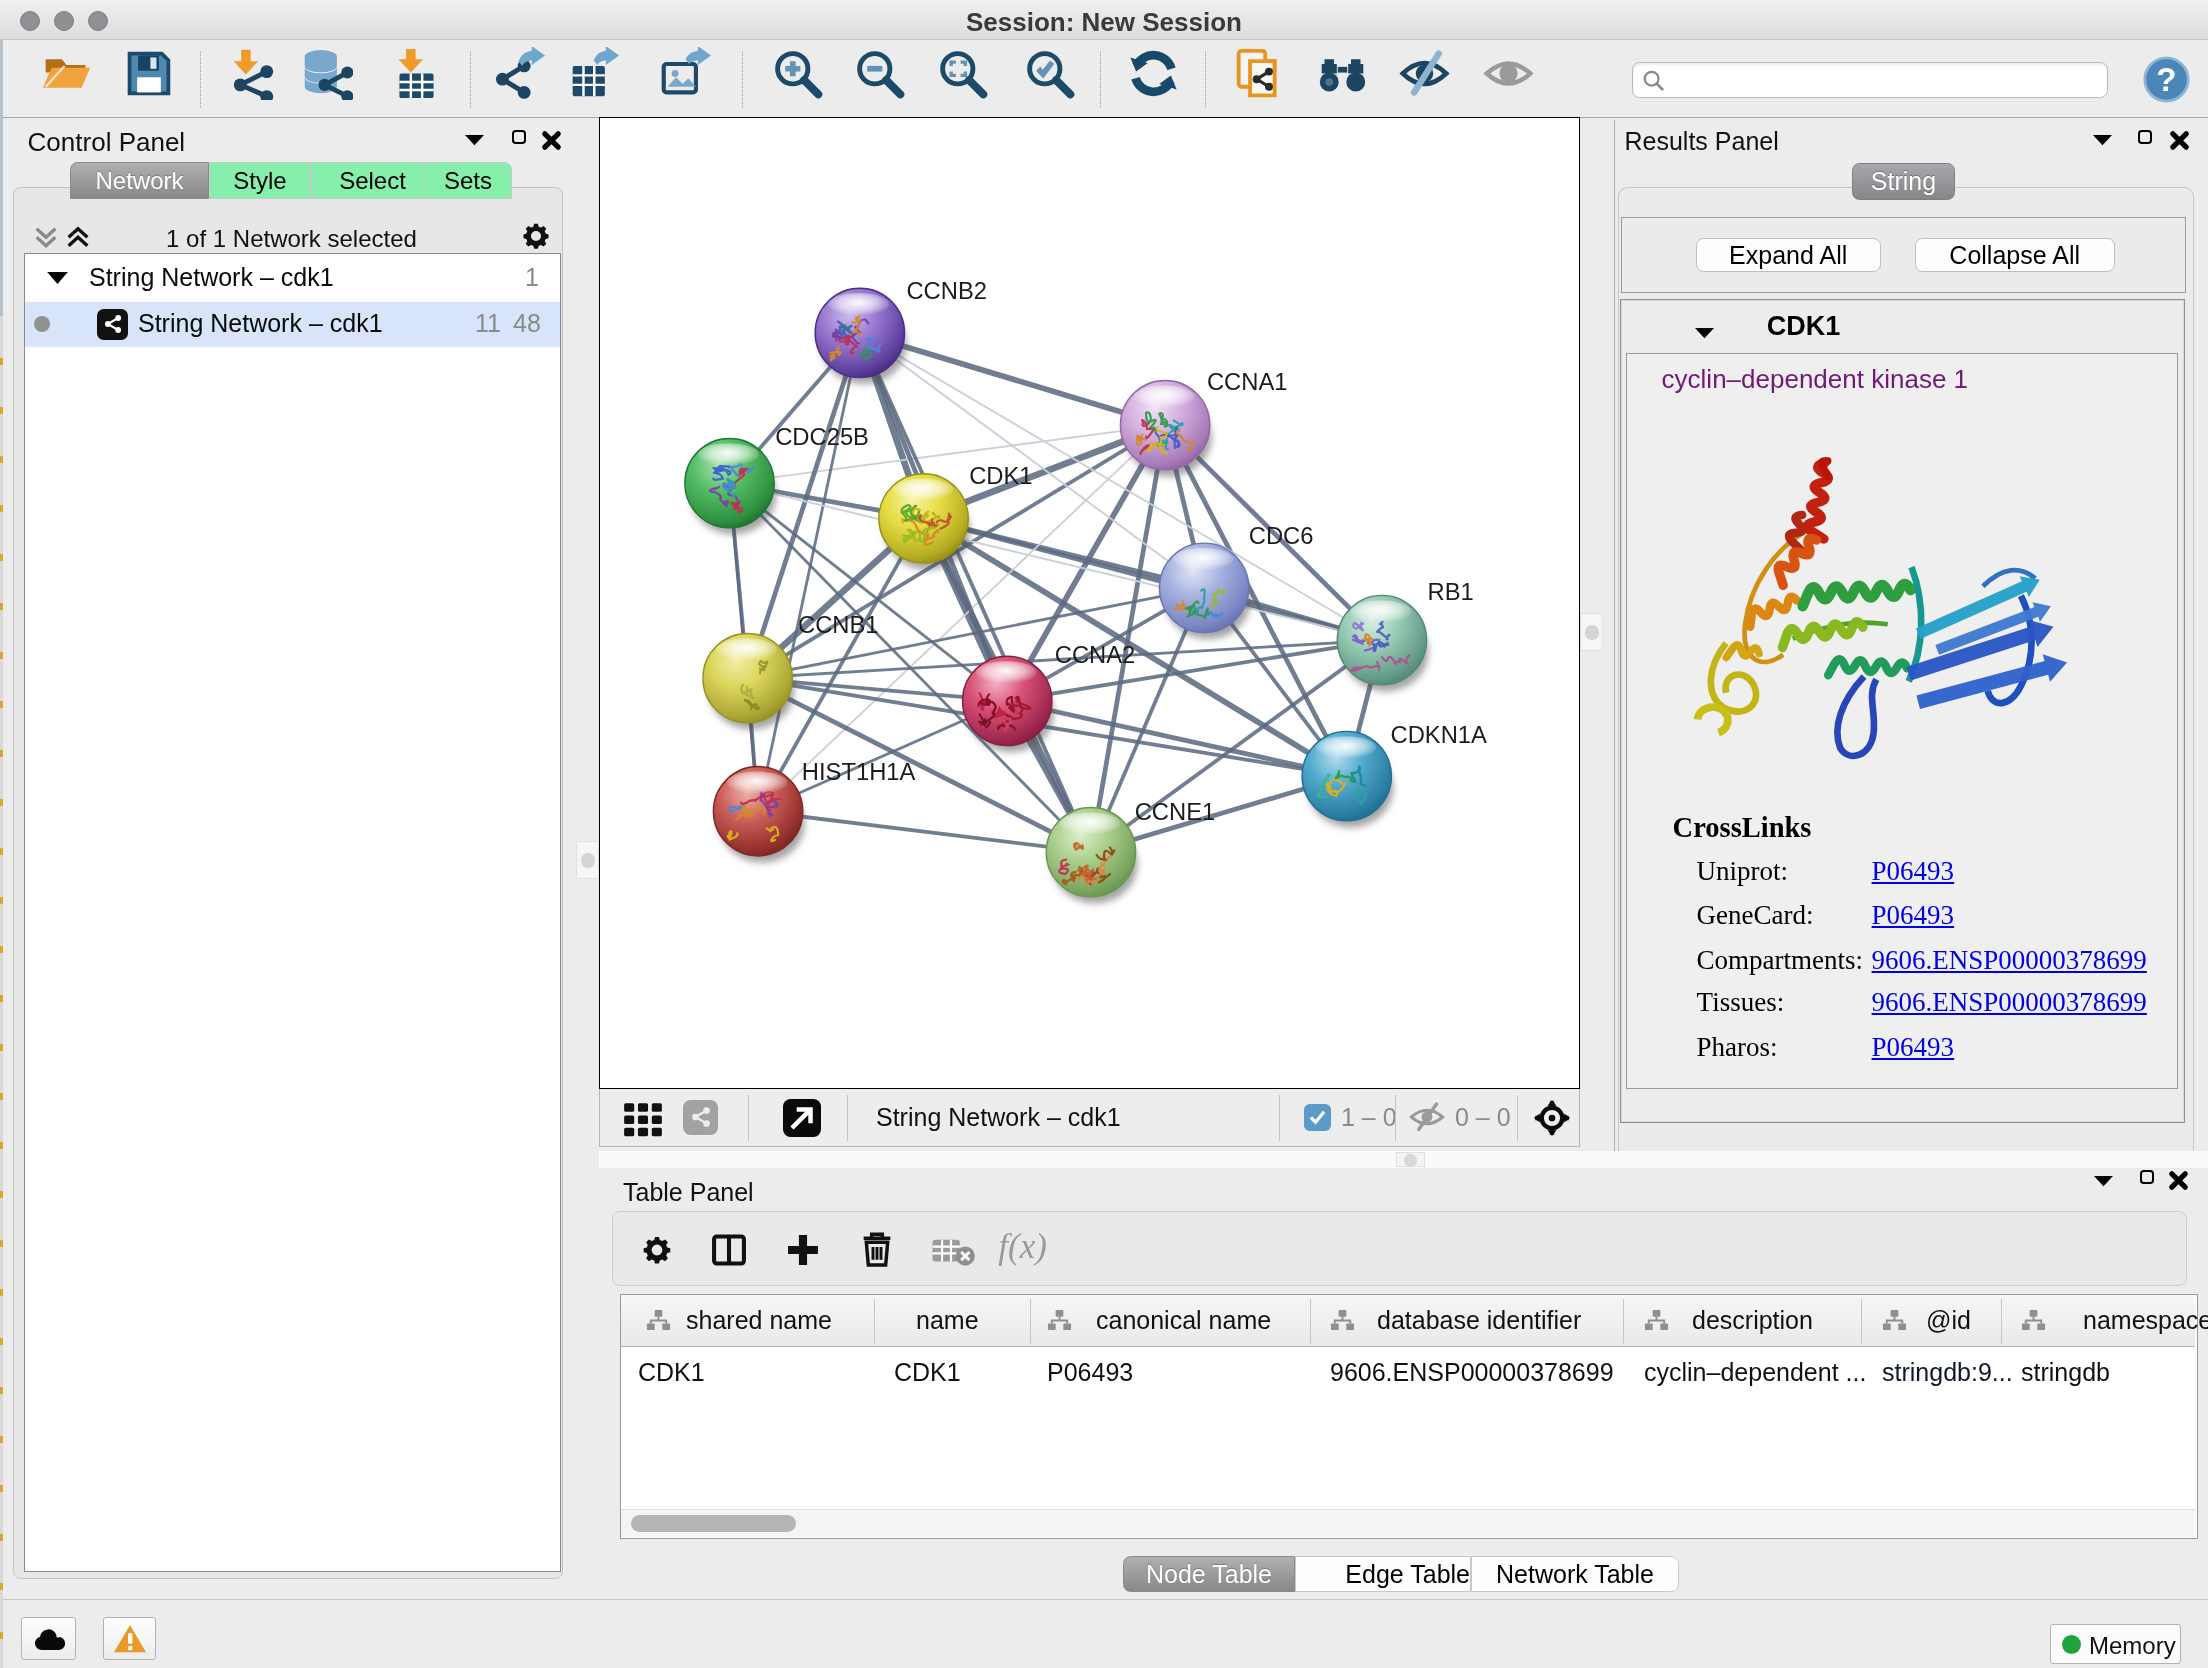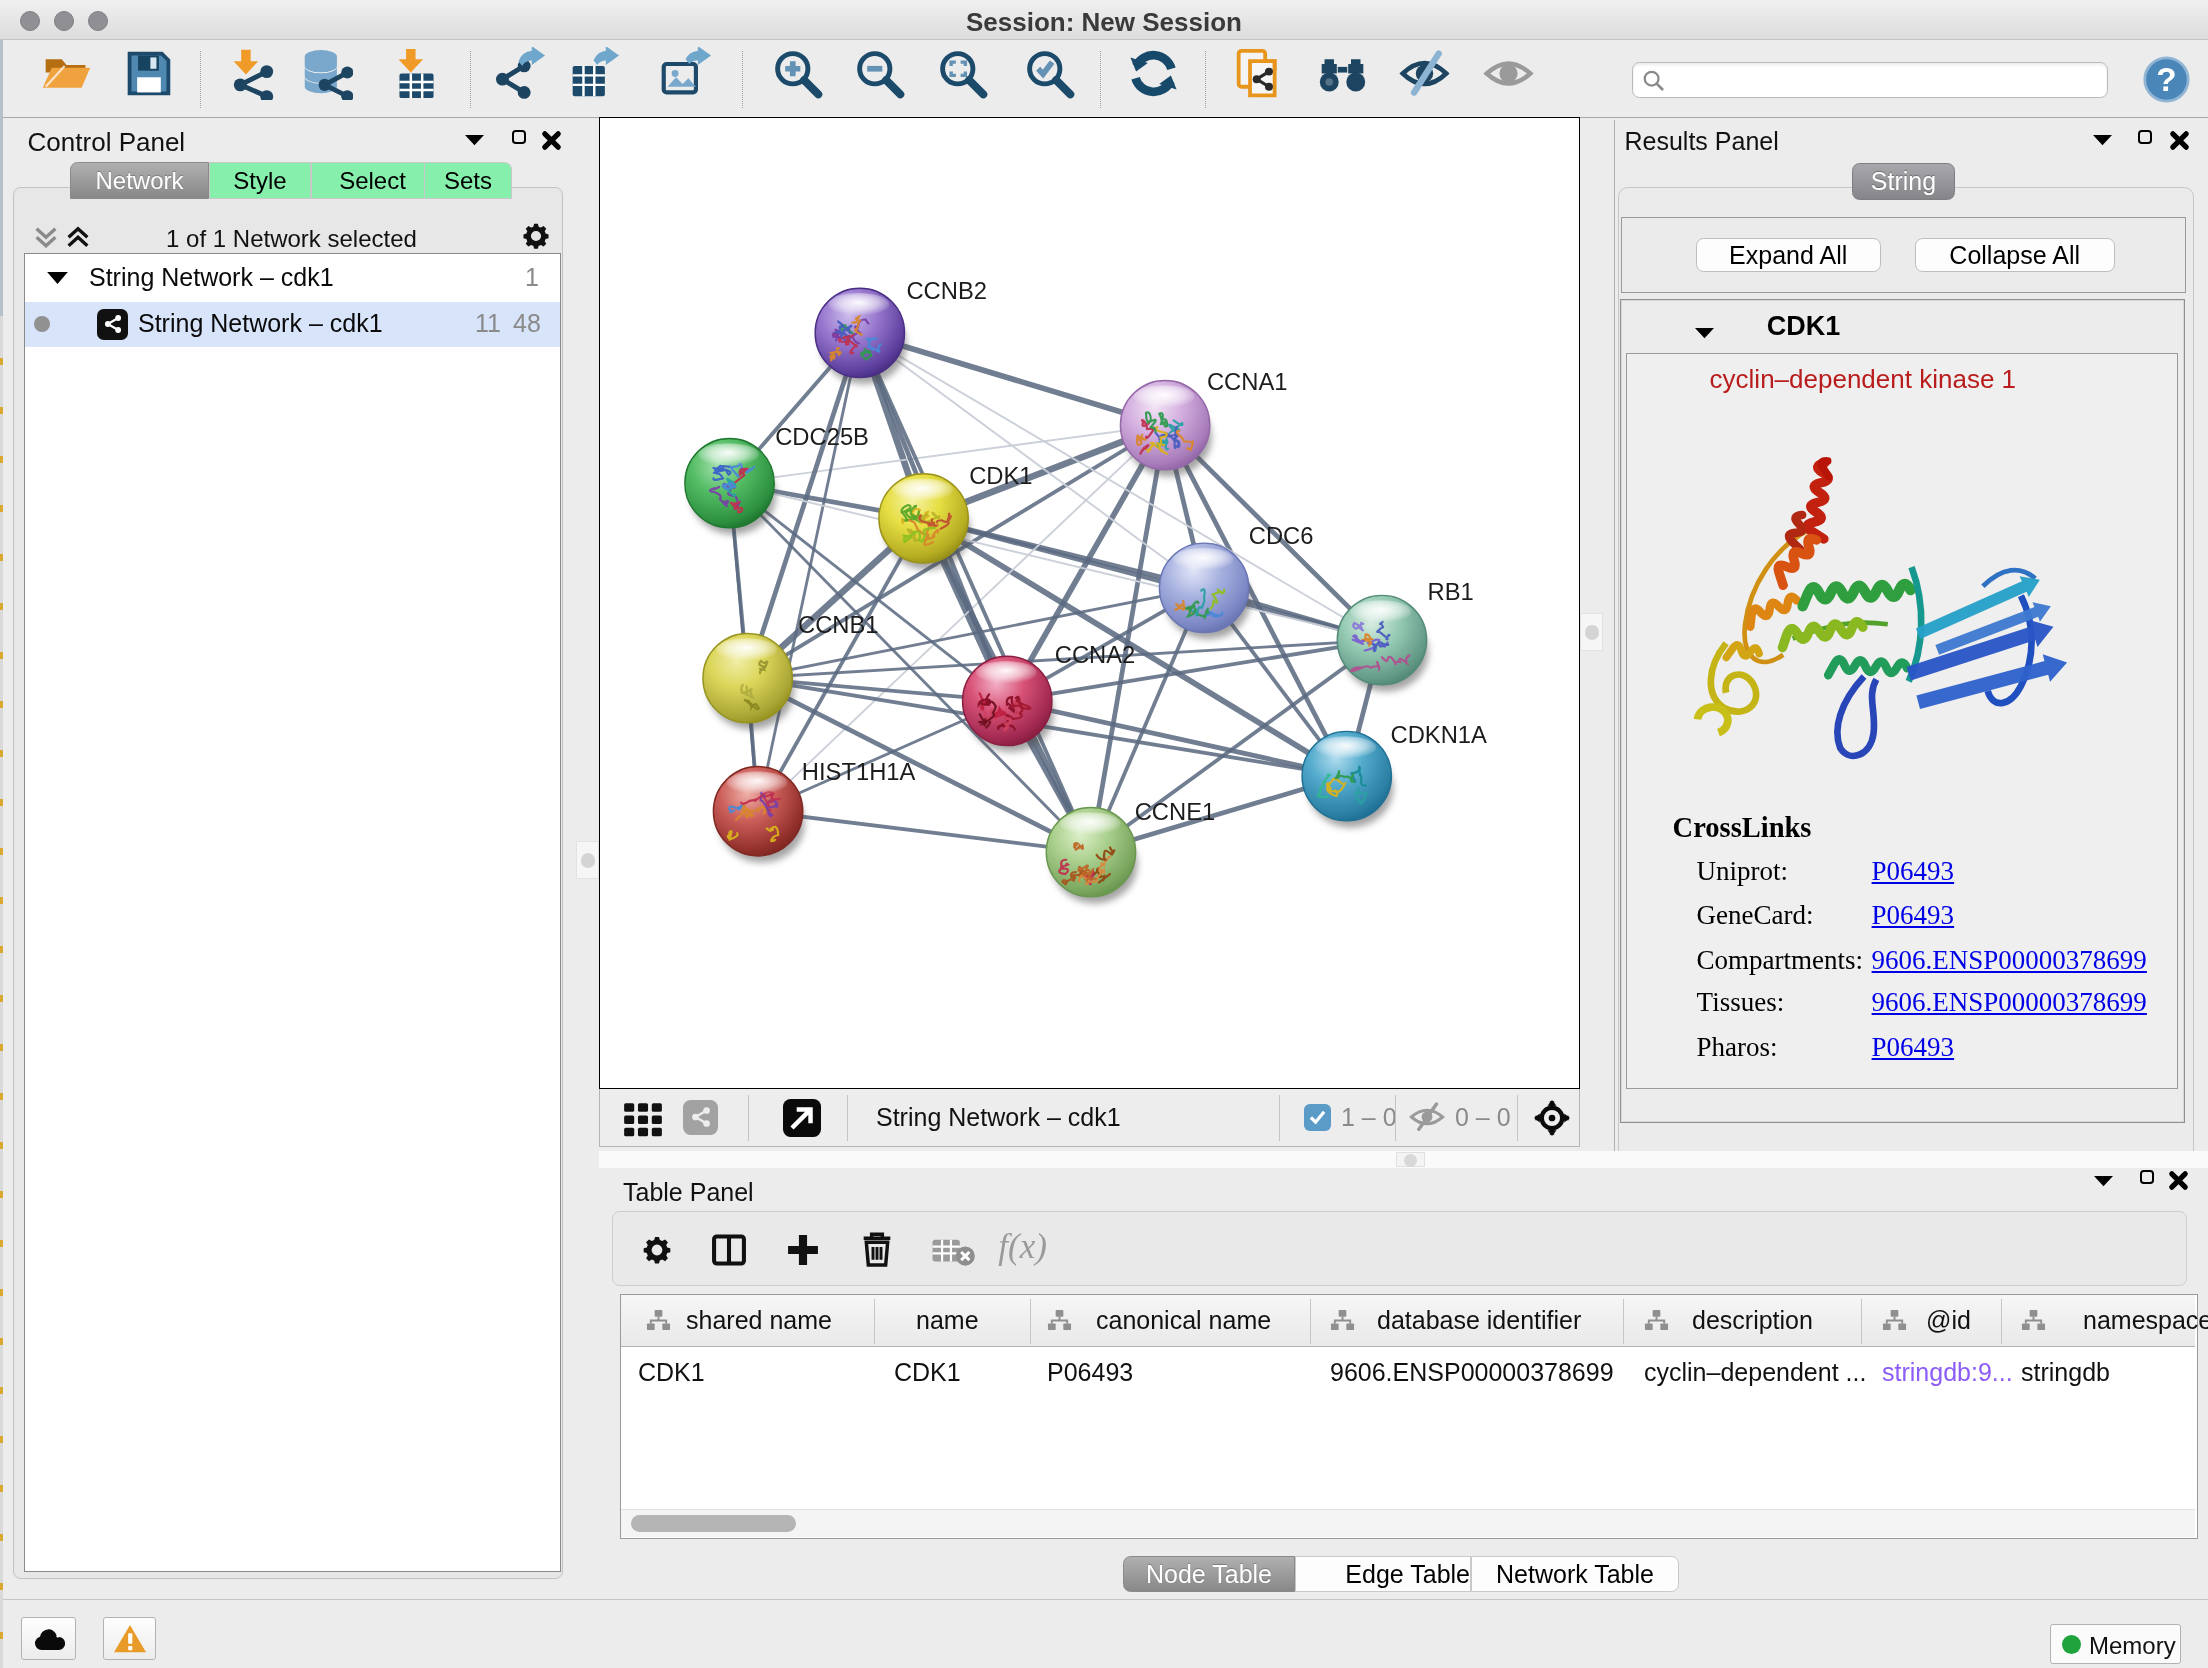--- a/index.html
+++ b/index.html
@@ -564,21 +564,21 @@
 <div style="position:absolute; left:5.7px; top:97px; width:565px; height:76px; border:1.9px solid #9a9a9a; background:#ebebeb;">
   <div style="position:absolute; left:74px; top:20px; width:185px; height:34px; background:#fdfdfd; border:1px solid #bdbdbd; border-radius:7.6px; text-align:center; line-height:32px; font-size:25px; color:#000;">Expand All</div>
   <div style="position:absolute; left:293px; top:20px; width:200px; height:34px; background:#fdfdfd; border:1px solid #bdbdbd; border-radius:7.6px; text-align:center; line-height:32px; font-size:25px; color:#000;">Collapse All</div>
 </div>
 <div style="position:absolute; left:4.8px; top:179px; width:565px; height:824px; border:1.9px solid #8f8f8f; background:#ececec; box-shadow: inset 0 0 0 1px #d8d8d8;">
   <svg style="position:absolute; left:73px; top:26px;" width="21" height="13.3" viewBox="0 0 22 14">
         <path d="M1 2 h20 l-10 11z" fill="#000"></path>
       </svg>
   <div style="position:absolute; left:146px; top:11.4px; width:133px; font-size:27px; font-weight:bold; color:#000;">CDK1</div>
   <div style="position:absolute; left:4.8px; top:53px; width:552px; height:736px; background:#efefef; border:1px solid #9a9a9a;">
-    <div style="position:absolute; left:35px; top:9.5px; font-size:26px; color:#b91c1c;margin-left:48px;">cyclin–dependent kinase 1</div>
+    <div style="position:absolute; left:35px; top:9.5px; font-size:26px; color:#701a75;">cyclin–dependent kinase 1</div>
     <svg style="position:absolute; left:42px; top:99px;" width="409" height="314" viewBox="0 0 430 330">
 <path d="M148,80 C110,100 85,140 80,180 C76,215 95,230 120,212" fill="none" stroke="#d09014" stroke-width="5"></path>
 <path d="M60,200 C40,225 38,255 58,268 C80,280 100,262 88,242 C78,226 56,232 60,252" fill="none" stroke="#c4b416" stroke-width="7"></path>
 <path d="M30,280 a16,14 0 1 1 22,14" fill="none" stroke="#c8c018" stroke-width="8"></path>
 <path d="M130,195 C170,180 195,175 230,180" fill="none" stroke="#53a22c" stroke-width="5"></path>
 <path d="M205,235 C180,262 172,290 180,310 C190,326 212,318 215,295 C218,272 208,255 218,238" fill="none" stroke="#2846b8" stroke-width="7"></path>
 <path d="M330,140 C350,120 370,118 385,132" fill="none" stroke="#2f72c4" stroke-width="5"></path>
 <path d="M370,150 C385,180 385,215 370,245 C358,268 340,268 335,250" fill="none" stroke="#2050c0" stroke-width="7"></path>
 <path d="M162.8,90.3 Q162.8,90.3 150.9,82.8 Q139.0,75.4 152.7,72.5 Q166.4,69.6 154.6,62.1 Q142.7,54.7 156.4,51.8 Q170.1,48.9 158.2,41.5 Q146.3,34.0 160.0,31.1 Q173.7,28.2 161.9,20.8 Q150.0,13.4 163.7,10.4" fill="none" stroke="#c32110" stroke-width="10" stroke-linecap="round" stroke-linejoin="round"></path>
 <path d="M138.3,101.8 Q138.3,101.8 129.7,93.3 Q121.1,84.8 133.1,83.9 Q145.2,83.0 136.6,74.5 Q127.9,66.0 140.0,65.1" fill="none" stroke="#b02812" stroke-width="9" stroke-linecap="round" stroke-linejoin="round"></path>
@@ -709,21 +709,21 @@
           <rect x="17" y="16" width="8" height="7" rx="1"></rect>
           <path d="M13 9 v4 M5 16 v-3 h16 v3" fill="none" stroke="#8f8f8f" stroke-width="2"></path>
         </g>
       </svg>
 <div style="position:absolute; left:1462px; top:11.4px; font-size:25px; color:#111;">namespace</div>
 <div style="position:absolute; left:17px; top:63px; font-size:25px; color:#111;">CDK1</div>
 <div style="position:absolute; left:273px; top:63px; font-size:25px; color:#111;">CDK1</div>
 <div style="position:absolute; left:426px; top:63px; font-size:25px; color:#111;">P06493</div>
 <div style="position:absolute; left:709px; top:63px; font-size:25px; color:#111;">9606.ENSP00000378699</div>
 <div style="position:absolute; left:1023px; top:63px; font-size:25px; color:#111;">cyclin–dependent ...</div>
-<div style="position:absolute; left:1261px; top:63px; font-size:25px; color:#8b5cf6;">stringdb:9...</div>
+<div style="position:absolute; left:1261px; top:63px; font-size:25px; color:#0f172a;">stringdb:9...</div>
 <div style="position:absolute; left:1400px; top:63px; font-size:25px; color:#111;">stringdb</div>
 <div style="position:absolute; left:0px; top:214px; width:1574px; height:27.6px; background:#f4f4f4; border-top:1px solid #e0e0e0;">
         <div style="position:absolute; left:9.5px; top:4.8px; width:165px; height:17px; background:#b5b5b5; border-radius:8.6px;"></div>
       </div>
 </div>
 <div style="position:absolute; left:524px; top:388px; width:172px; height:36px; background:linear-gradient(#b0b0b0,#888888); border:1px solid #8a8a8a; border-radius:7.6px 0 0 7.6px; color:#fff; text-align:center; line-height:34px; font-size:25px; text-shadow:0 -1px 1px rgba(0,0,0,.25);">Node Table</div>
 <div style="position:absolute; left:696px; top:388px; width:176px; height:36px; background:#fdfdfd; border:1px solid #c9c9c9; color:#000; text-align:right; line-height:34px; font-size:25px;">Edge Table</div>
 <div style="position:absolute; left:872px; top:388px; width:208px; height:36px; background:#fdfdfd; border:1px solid #c9c9c9; border-radius:0 7.6px 7.6px 0; color:#000; text-align:center; line-height:34px; font-size:25px;">Network Table</div>
 
 </div>

